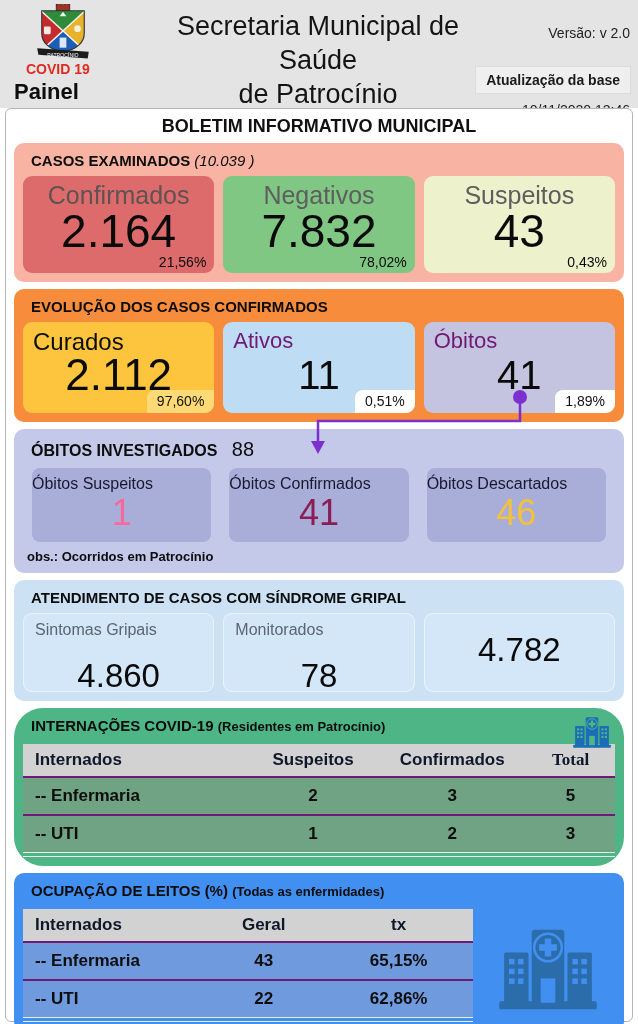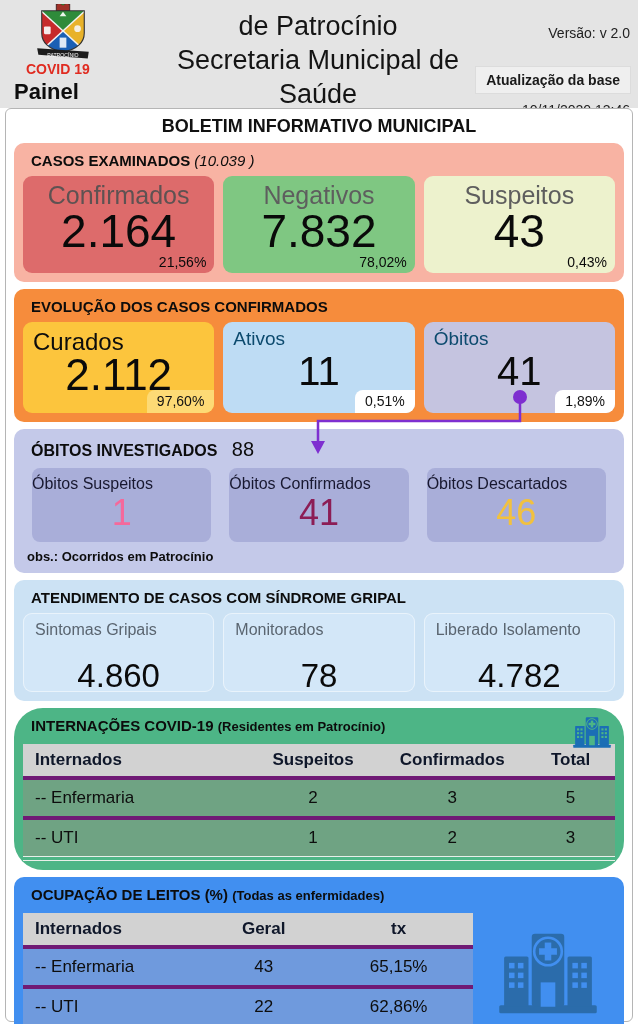--- a/index.html
+++ b/index.html
@@ -57,21 +57,21 @@
   .stat-value-b { text-align:center; font-size:46px; line-height:0.95; color:#0a0a0a; }
   .stat-pct { position:absolute; right:8px; bottom:3px; font-size:14px; color:#0a0a0a; }
 
   
   .sec-evolution { background:#f68c3c; }
   .sec-evolution .card { height:91px; }
   .card-cured  { background:#fcc53d; }
   .card-active { background:#bedcf4; }
   .card-deaths { background:#c5c4e0; }
   .stat-label-l { font-size:24px; color:#0d0d0d; padding:6px 0 0 10px; }
-  .stat-label-l.gray { font-size:19px; color:#0c4a6e; }
+  .stat-label-l.gray { font-size:22px; color:#701a75; }
   .sec-evolution .stat-value-b { font-size:44px; margin-top:-2px; }
   .card-active .stat-value-b, .card-deaths .stat-value-b { font-size:40px; margin-top:2px; }
   .pct-badge {
     position:absolute; right:0; bottom:0; font-size:14px; padding:3px 10px 4px;
     border-radius:8px 0 9px 0; background:#ffffff;
   }
   .pct-badge.yellow { background:#fdda75; }
 
   
   .sec-deaths { background:#c4c9e9; }
@@ -97,25 +97,25 @@
   .sec-beds { background:#418ff0; position:relative; }
   .sec-hosp .section-head, .sec-beds .section-head { margin-bottom:10px; }
   .sub-note { font-weight:bold; font-size:13px; }
   .data-table { width:100%; border-collapse:collapse; font-size:17px; }
   .data-table th {
     background:#d2d2d2; font-weight:bold; text-align:center; padding:6px 4px; color:#0f172a;
   }
   .data-table th:first-child, .data-table td:first-child { text-align:left; padding-left:12px; }
   .sec-hosp .data-table td { background:#6fa383; }
   .sec-beds .data-table td { background:#6f9add; }
-  .data-table td { text-align:center; padding:8px 4px; color:#0d0d0d; border-top:4px solid #701a75; }
+  .data-table td { text-align:center; padding:8px 4px; color:#0d0d0d; border-top:2px solid #701a75;font-weight:bold; }
   .data-table tr:first-child td { border-top:none; }
   .dbl-line { height:5px; border-top:1px solid #e8efe9; border-bottom:1px solid #e8efe9; }
   .sec-hosp .col-w1 { width:38%; } .sec-hosp .col-w2 { width:22%; }
-  .sec-hosp .col-w3 { width:25%; } .sec-hosp .col-w4 { width:15%; }
+  .sec-hosp .col-w3 { width:25%; } .sec-hosp .col-w4 { width:15%;font-family:Liberation Serif, serif; }
   .beds-table-wrap { width:76%; }
   .sec-beds .col-w1 { width:40%; } .sec-beds .col-w2 { width:27%; } .sec-beds .col-w3 { width:33%; }
   .hosp-icon-small { position:absolute; top:6px; right:12px; color:#1b6eb5; }
   .hosp-icon-large { position:absolute; top:48px; right:24px; color:#2b6cab; }
 
   
   .connector { position:absolute; left:300px; top:388px; pointer-events:none; z-index:5; }
 </style>
 </head>
 <body>
@@ -172,22 +172,22 @@
         <rect x="27" y="30" width="6" height="9" fill="#dfe8f5"></rect>
       </g>
       <path d="M11 6 h38 v20 q0 13 -19 17 q-19 -4 -19 -17 z" fill="none" stroke="#333" stroke-width="1"></path>
       <path d="M7 41 l46 4 l-1 6 l-44 -4 z" fill="#1c1c1c" transform="translate(0,-2) rotate(-1 30 45)"></path>
       <text x="30" y="47.4" text-anchor="middle" font-size="4.6" fill="#ffffff" font-family="Liberation Sans, sans-serif">PATROCÍNIO</text>
     </svg>
     <div class="covid-label">COVID 19</div>
     <div class="panel-title"><b>Painel</b><span> Coronavírus</span></div>
   </div>
   <div class="main-title">
+    <div>Secretaria Municipal de Saúde</div>
     <div>de Patrocínio</div>
-    <div>Secretaria Municipal de Saúde</div>
   </div>
   <div class="header-meta">
     <div class="version-label">Versão: v 2.0</div>
     <button class="update-btn">Atualização da base</button>
     <div class="update-date">10/11/2020 13:46</div>
   </div>
 </div>
 
 <div class="main-panel">
   <div class="bulletin-title">BOLETIM INFORMATIVO MUNICIPAL</div>
@@ -264,21 +264,20 @@
     <div class="cards-row">
       <div class="card">
         <div class="flu-label">Sintomas Gripais</div>
         <div class="flu-value">4.860</div>
       </div>
       <div class="card">
         <div class="flu-label">Monitorados</div>
         <div class="flu-value">78</div>
       </div>
       <div class="card">
-        <div class="flu-label">Liberado Isolamento</div>
         <div class="flu-value">4.782</div>
       </div>
     </div>
   </div>
 
   <div class="section sec-hosp" style="position:relative;border-radius:29px;">
     <div class="section-head">
       <span>INTERNAÇÕES COVID-19</span>
       <span class="sub-note">(Residentes em Patrocínio)</span>
     </div>

